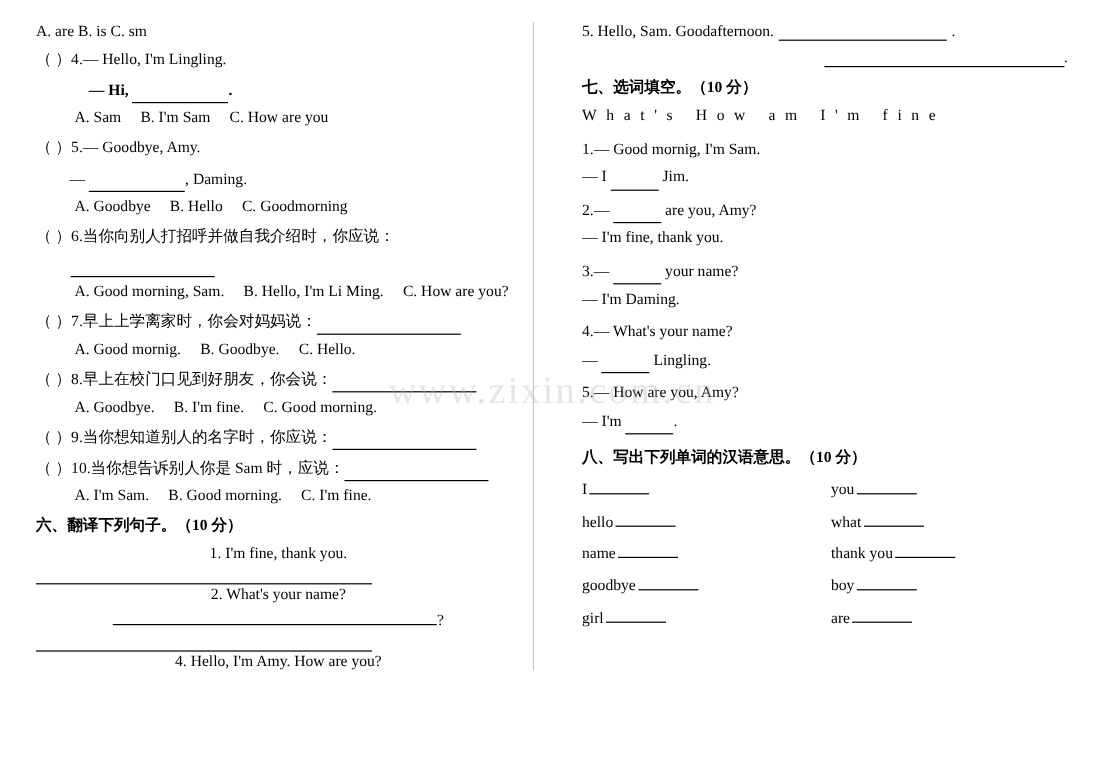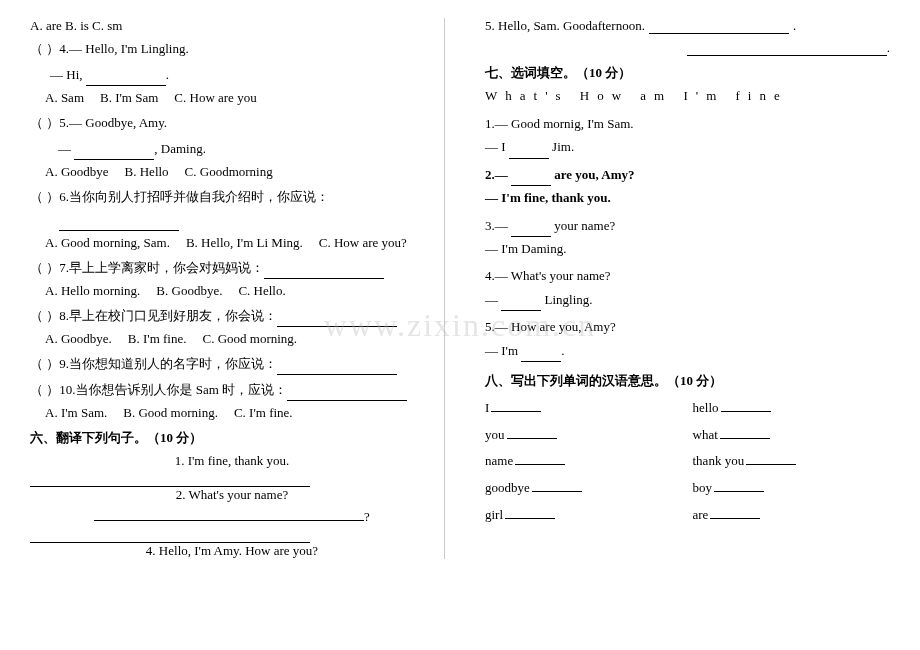--- a/index.html
+++ b/index.html
@@ -37,21 +37,21 @@
       align-items: flex-start;
       margin-bottom: 4px;
       line-height: 1.7;
     }
     .q-bracket {
       min-width: 28px;
       display: inline-block;
     }
     .q-text { flex: 1; }
     .options-row {
-      margin-left: 15px;
+      margin-left: 32px;
       margin-bottom: 6px;
       display: flex;
       gap: 16px;
       flex-wrap: wrap;
     }
     .blank-line {
       display: inline-block;
       border-bottom: 1px solid #000;
       min-width: 80px;
       height: 14px;
@@ -142,21 +142,21 @@
 
   <div class="left-col">
 
     <div class="top-options">A. are    B. is    C. sm</div>
 
     <div>
       <div class="q-row">
         <span class="q-bracket">（ ）</span>
         <span class="q-text">4.— Hello, I'm Lingling.</span>
       </div>
-      <div class="q-row" style="margin-left:20px;">
+      <div class="q-row" style="margin-left:44px;font-weight:bold;">
         <span>— Hi, <span class="blank-line"></span>.</span>
       </div>
       <div class="options-row">
         <span>A. Sam</span>
         <span>B. I'm Sam</span>
         <span>C. How are you</span>
       </div>
     </div>
 
     <div>
@@ -185,21 +185,21 @@
         <span>C.  How are you?</span>
       </div>
     </div>
 
     <div>
       <div class="q-row">
         <span class="q-bracket">（ ）</span>
         <span class="q-text">7.早上上学离家时，你会对妈妈说：<span class="blank-line-medium"></span></span>
       </div>
       <div class="options-row">
-        <span>A. Hello morning.</span>
+        <span>A. Good mornig.</span>
         <span>B. Goodbye.</span>
         <span>C. Hello.</span>
       </div>
     </div>
 
     <div>
       <div class="q-row">
         <span class="q-bracket">（ ）</span>
         <span class="q-text">8.早上在校门口见到好朋友，你会说：<span class="blank-line-medium"></span></span>
       </div>
@@ -268,21 +268,21 @@
 
     <div style="margin-bottom:8px; letter-spacing:8px;">
       <span>What's    How    am    I'm    fine</span>
     </div>
 
     <div class="fill-row">
       <div>1.— Good mornig, I'm Sam.</div>
       <div>— I <span class="fill-answer"></span> Jim.</div>
     </div>
 
-    <div class="fill-row" style="margin-top:4px;font-weight:bold;">
+    <div class="fill-row" style="margin-top:4px;">
       <div>2.— <span class="fill-answer"></span> are you, Amy?</div>
       <div>— I'm fine, thank you.</div>
     </div>
 
     <div class="fill-row" style="margin-top:4px;">
       <div>3.— <span class="fill-answer"></span> your name?</div>
       <div>— I'm Daming.</div>
     </div>
 
     <div class="fill-row" style="margin-top:4px;">
@@ -296,25 +296,25 @@
     </div>
 
     <div class="right-section-title" style="margin-top:10px;">八、写出下列单词的汉语意思。（10 分）</div>
 
     <div class="vocab-grid">
       <div class="vocab-item">
         <span>I</span>
         <span class="vocab-blank"></span>
       </div>
       <div class="vocab-item">
+        <span>you</span>
+        <span class="vocab-blank"></span>
+      </div>
+      <div class="vocab-item">
         <span>hello</span>
-        <span class="vocab-blank"></span>
-      </div>
-      <div class="vocab-item">
-        <span>you</span>
         <span class="vocab-blank"></span>
       </div>
       <div class="vocab-item">
         <span>what</span>
         <span class="vocab-blank"></span>
       </div>
       <div class="vocab-item">
         <span>name</span>
         <span class="vocab-blank"></span>
       </div>

